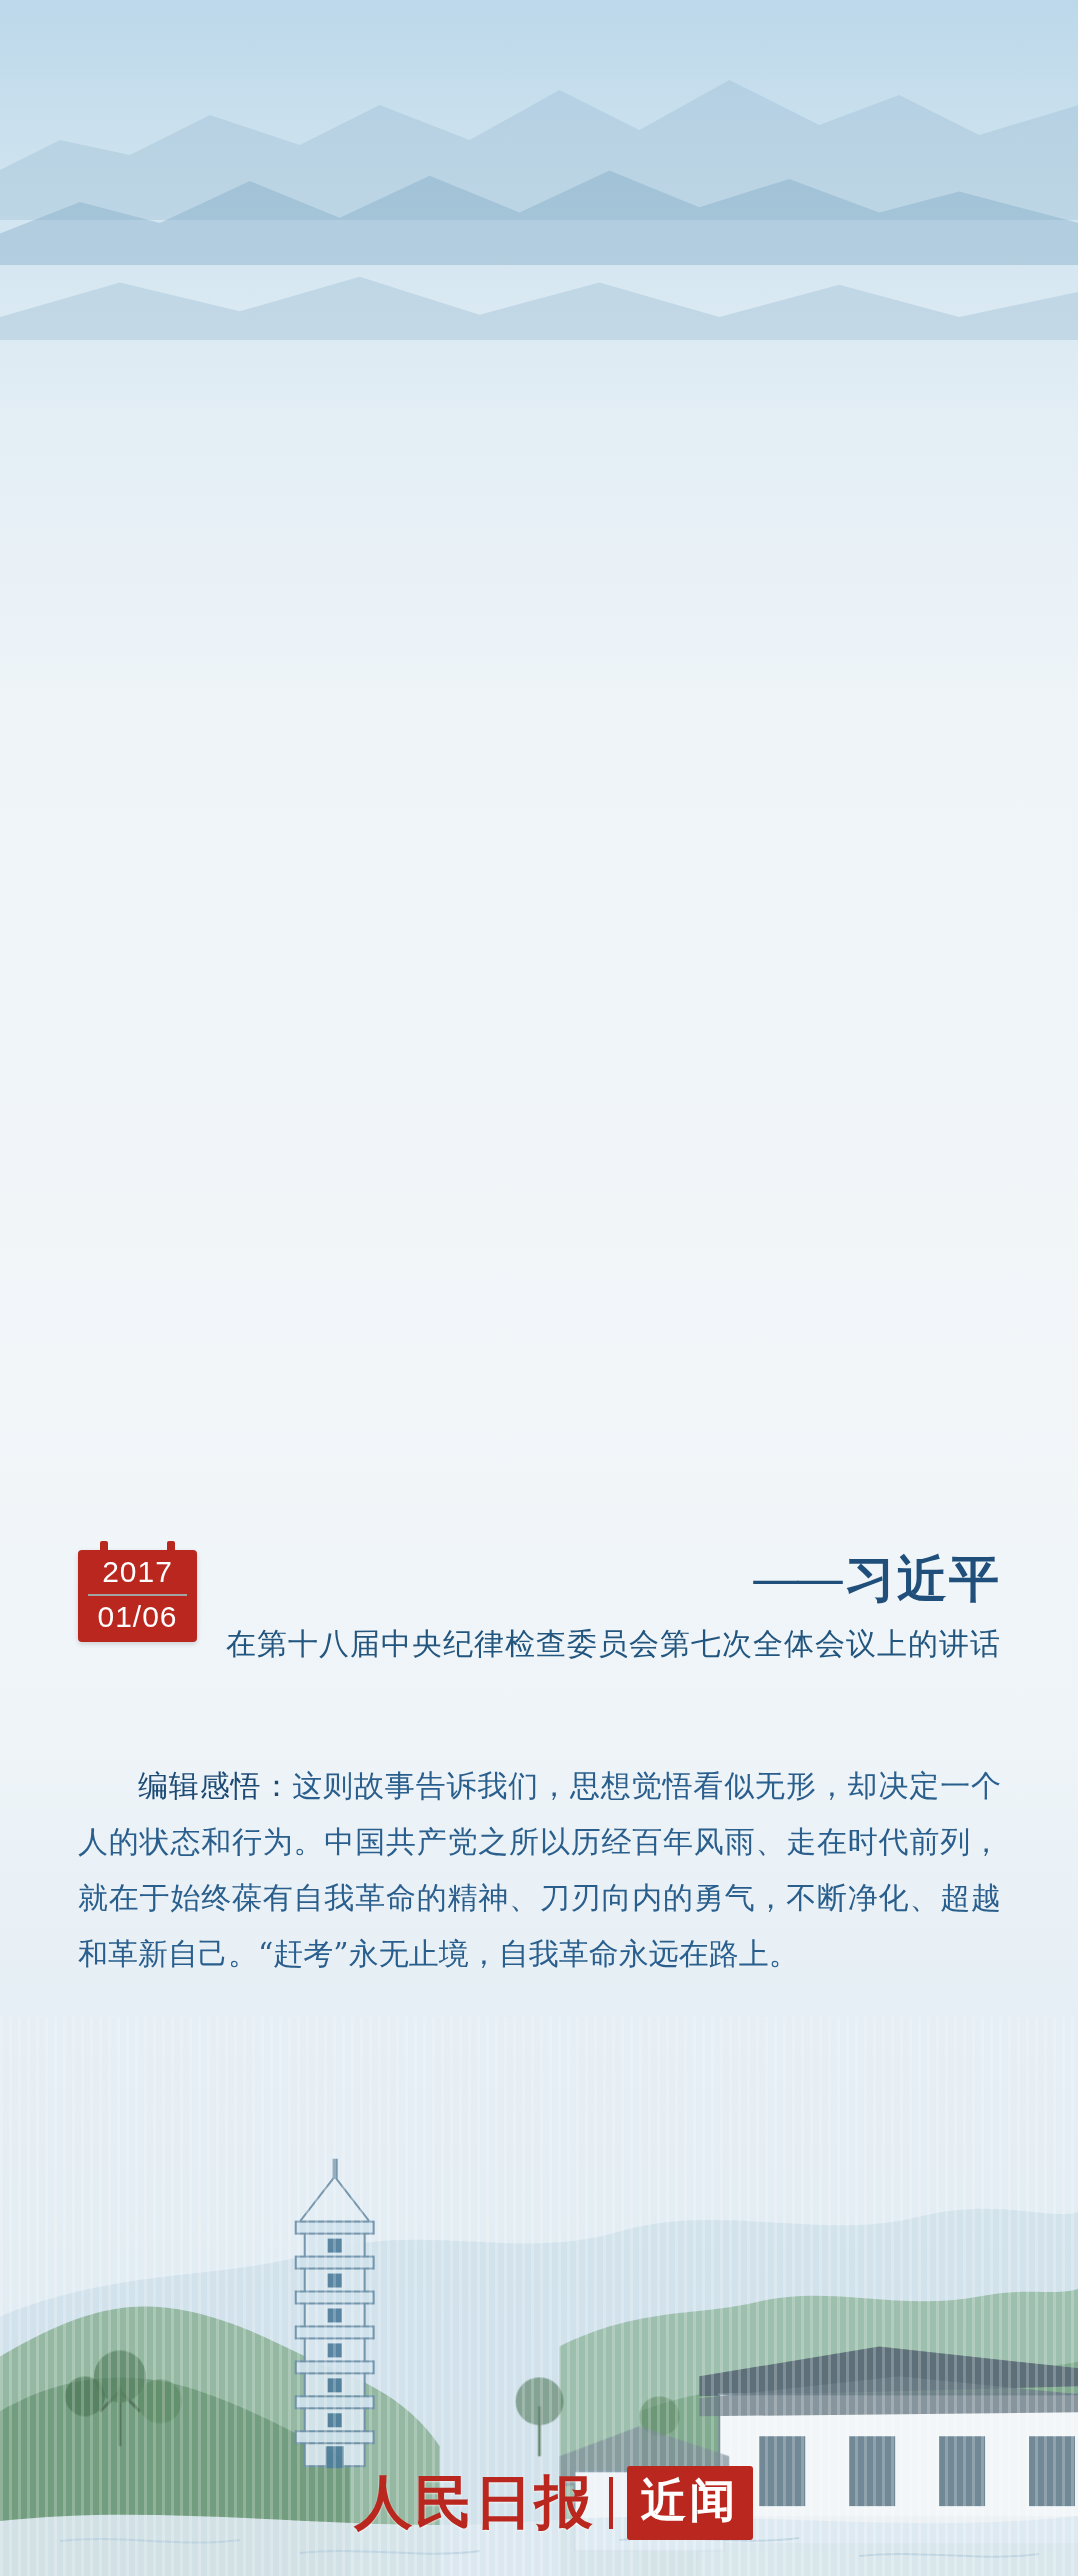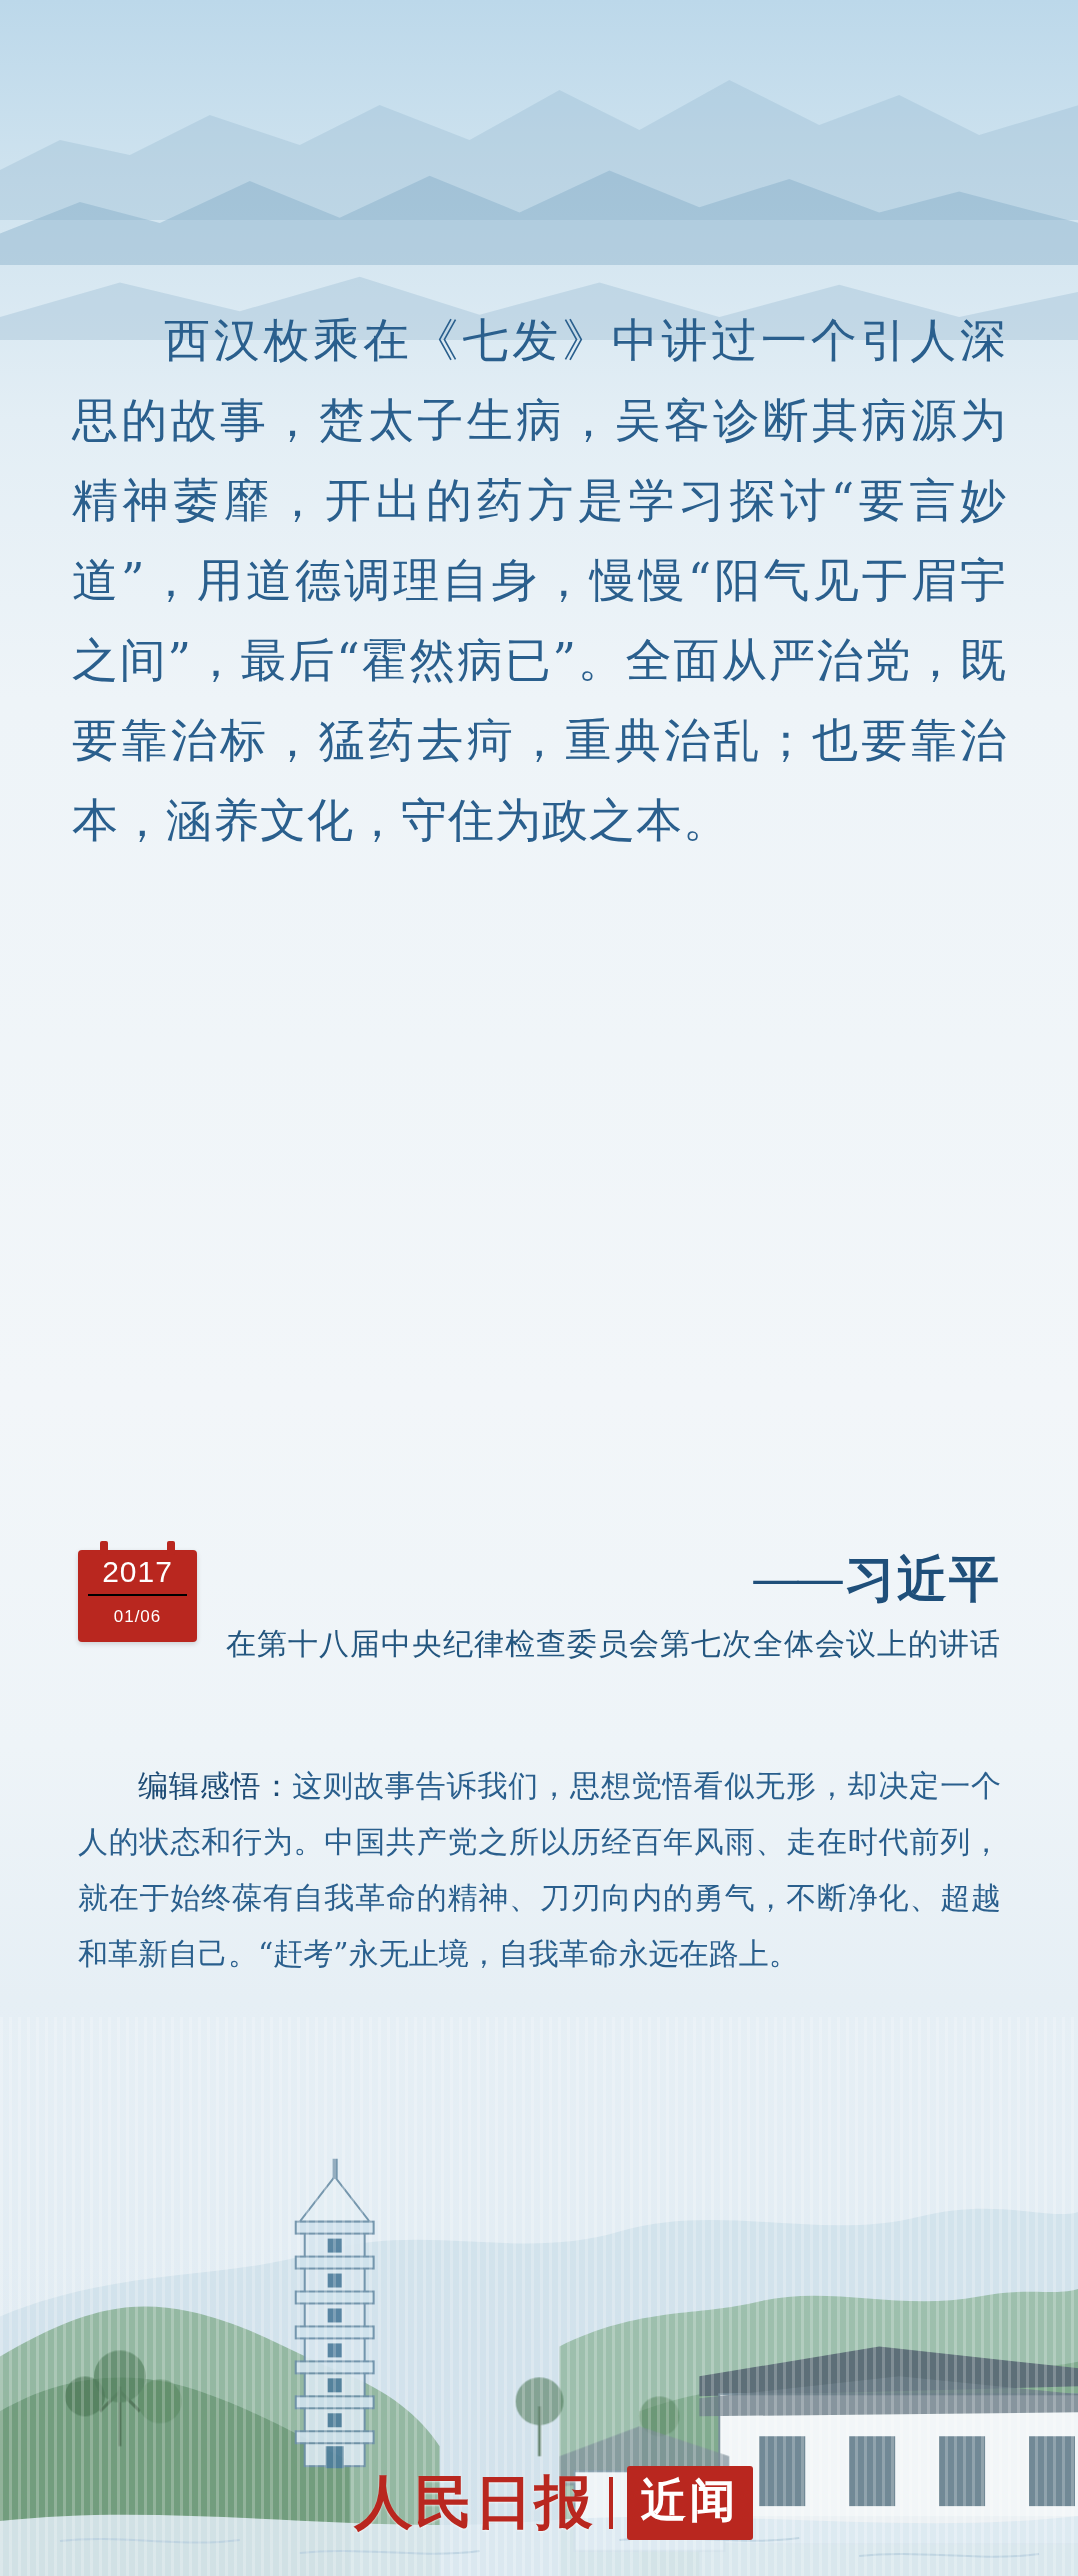--- a/index.html
+++ b/index.html
@@ -72,22 +72,22 @@
   .datebox:before{
     content:"";position:absolute;left:22px;top:-9px;width:8px;height:14px;
     background:#b9271f;border-radius:2px;
   }
   .datebox:after{
     content:"";position:absolute;right:22px;top:-9px;width:8px;height:14px;
     background:#b9271f;border-radius:2px;
   }
   .datebox .yr{font-size:30px;line-height:44px;letter-spacing:1px;}
   .datebox .md{
-    font-size:17px;line-height:42px;letter-spacing:1px;
-    border-top:2px solid #000000;margin:0 10px;
+    font-size:30px;line-height:42px;letter-spacing:1px;
+    border-top:2px solid #a3a3a3;margin:0 10px;
   }
 
   
   .author{
     position:absolute;right:78px;top:1546px;
     font-size:50px;color:#1f4f7a;font-weight:700;
     font-family:"DejaVu Serif","Liberation Serif",serif;
     letter-spacing:2px;
   }
   .author .dash{letter-spacing:-6px;margin-right:6px;font-weight:400;}
@@ -164,21 +164,20 @@
       </svg>
     </div>
     <div class="mtn" style="top:110px;opacity:.22;">
       <svg viewBox="0 0 1080 200" preserveAspectRatio="none" height="230">
         <path d="M0,180 L120,150 L240,175 L360,145 L480,178 L600,150 L720,180 L840,152 L960,180 L1080,158 L1080,200 L0,200 Z" fill="#6e9cbd"></path>
       </svg>
     </div>
   </div>
 
 
-  <div class="quote">西汉枚乘在《七发》中讲过一个引人深思的故事，楚太子生病，吴客诊断其病源为精神萎靡，开出的药方是学习探讨“要言妙道”，用道德调理自身，慢慢“阳气见于眉宇之间”，最后“霍然病已”。全面从严治党，既要靠治标，猛药去疴，重典治乱；也要靠治本，涵养文化，守住为政之本。</div>
 
   <div class="datebox">
     <div class="yr">2017</div>
     <div class="md">01/06</div>
   </div>
 
   <div class="author">
     <span class="dash">——</span><span>习近平</span>
   </div>
   <div class="source">在第十八届中央纪律检查委员会第七次全体会议上的讲话</div>

